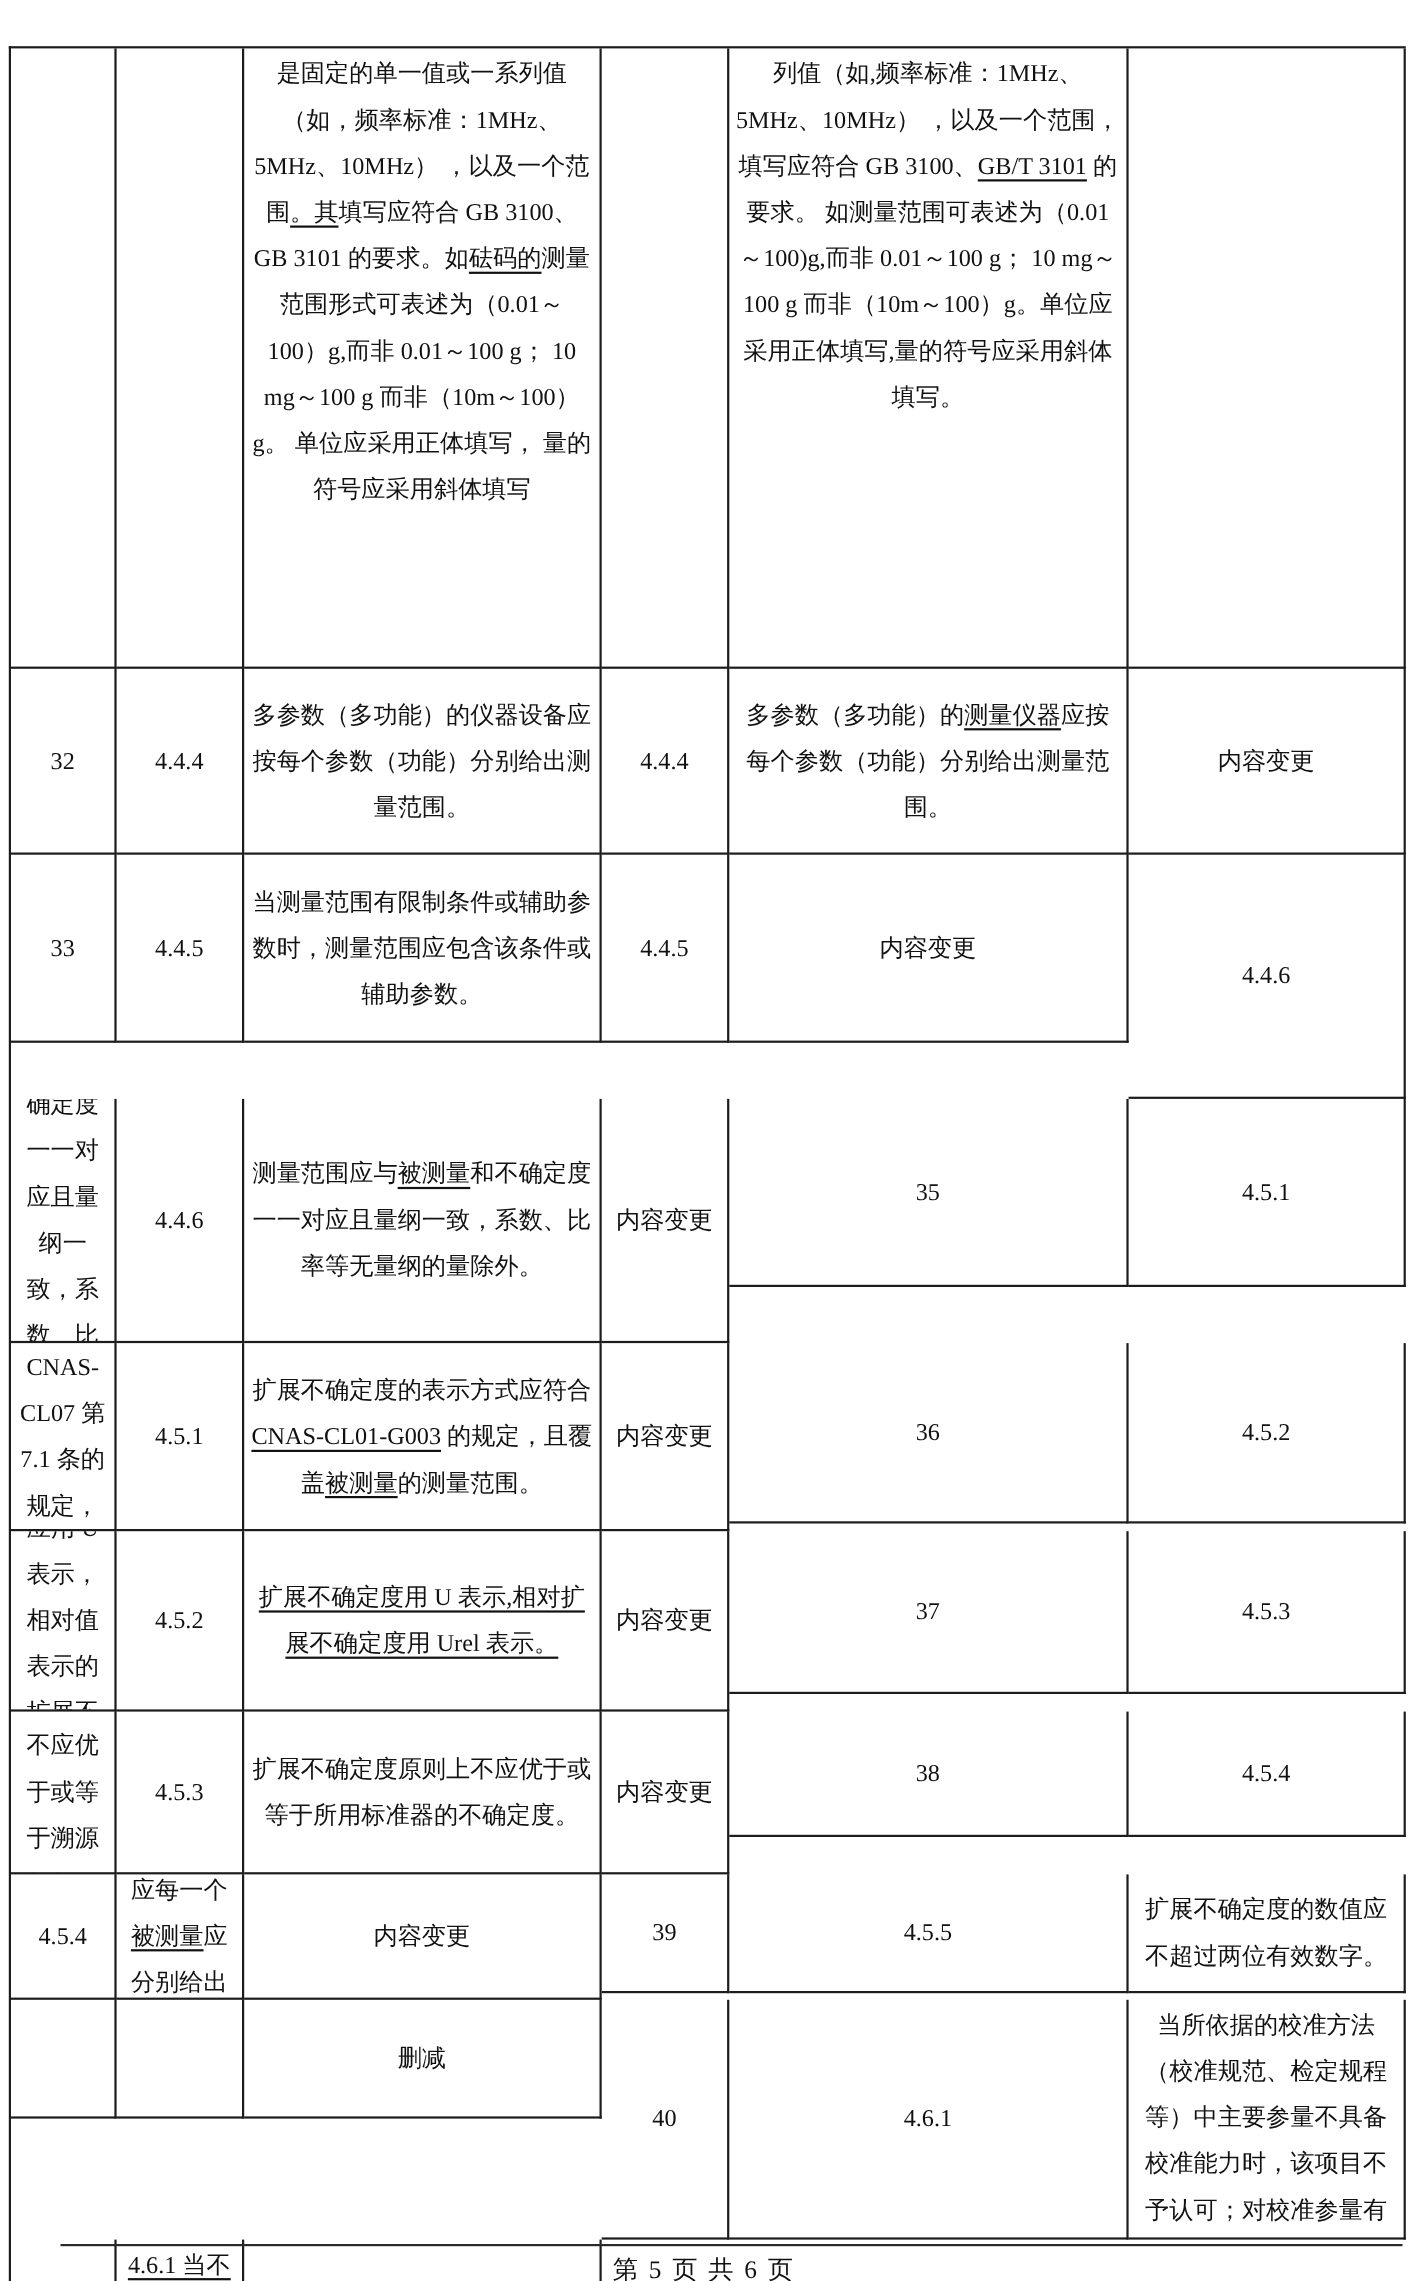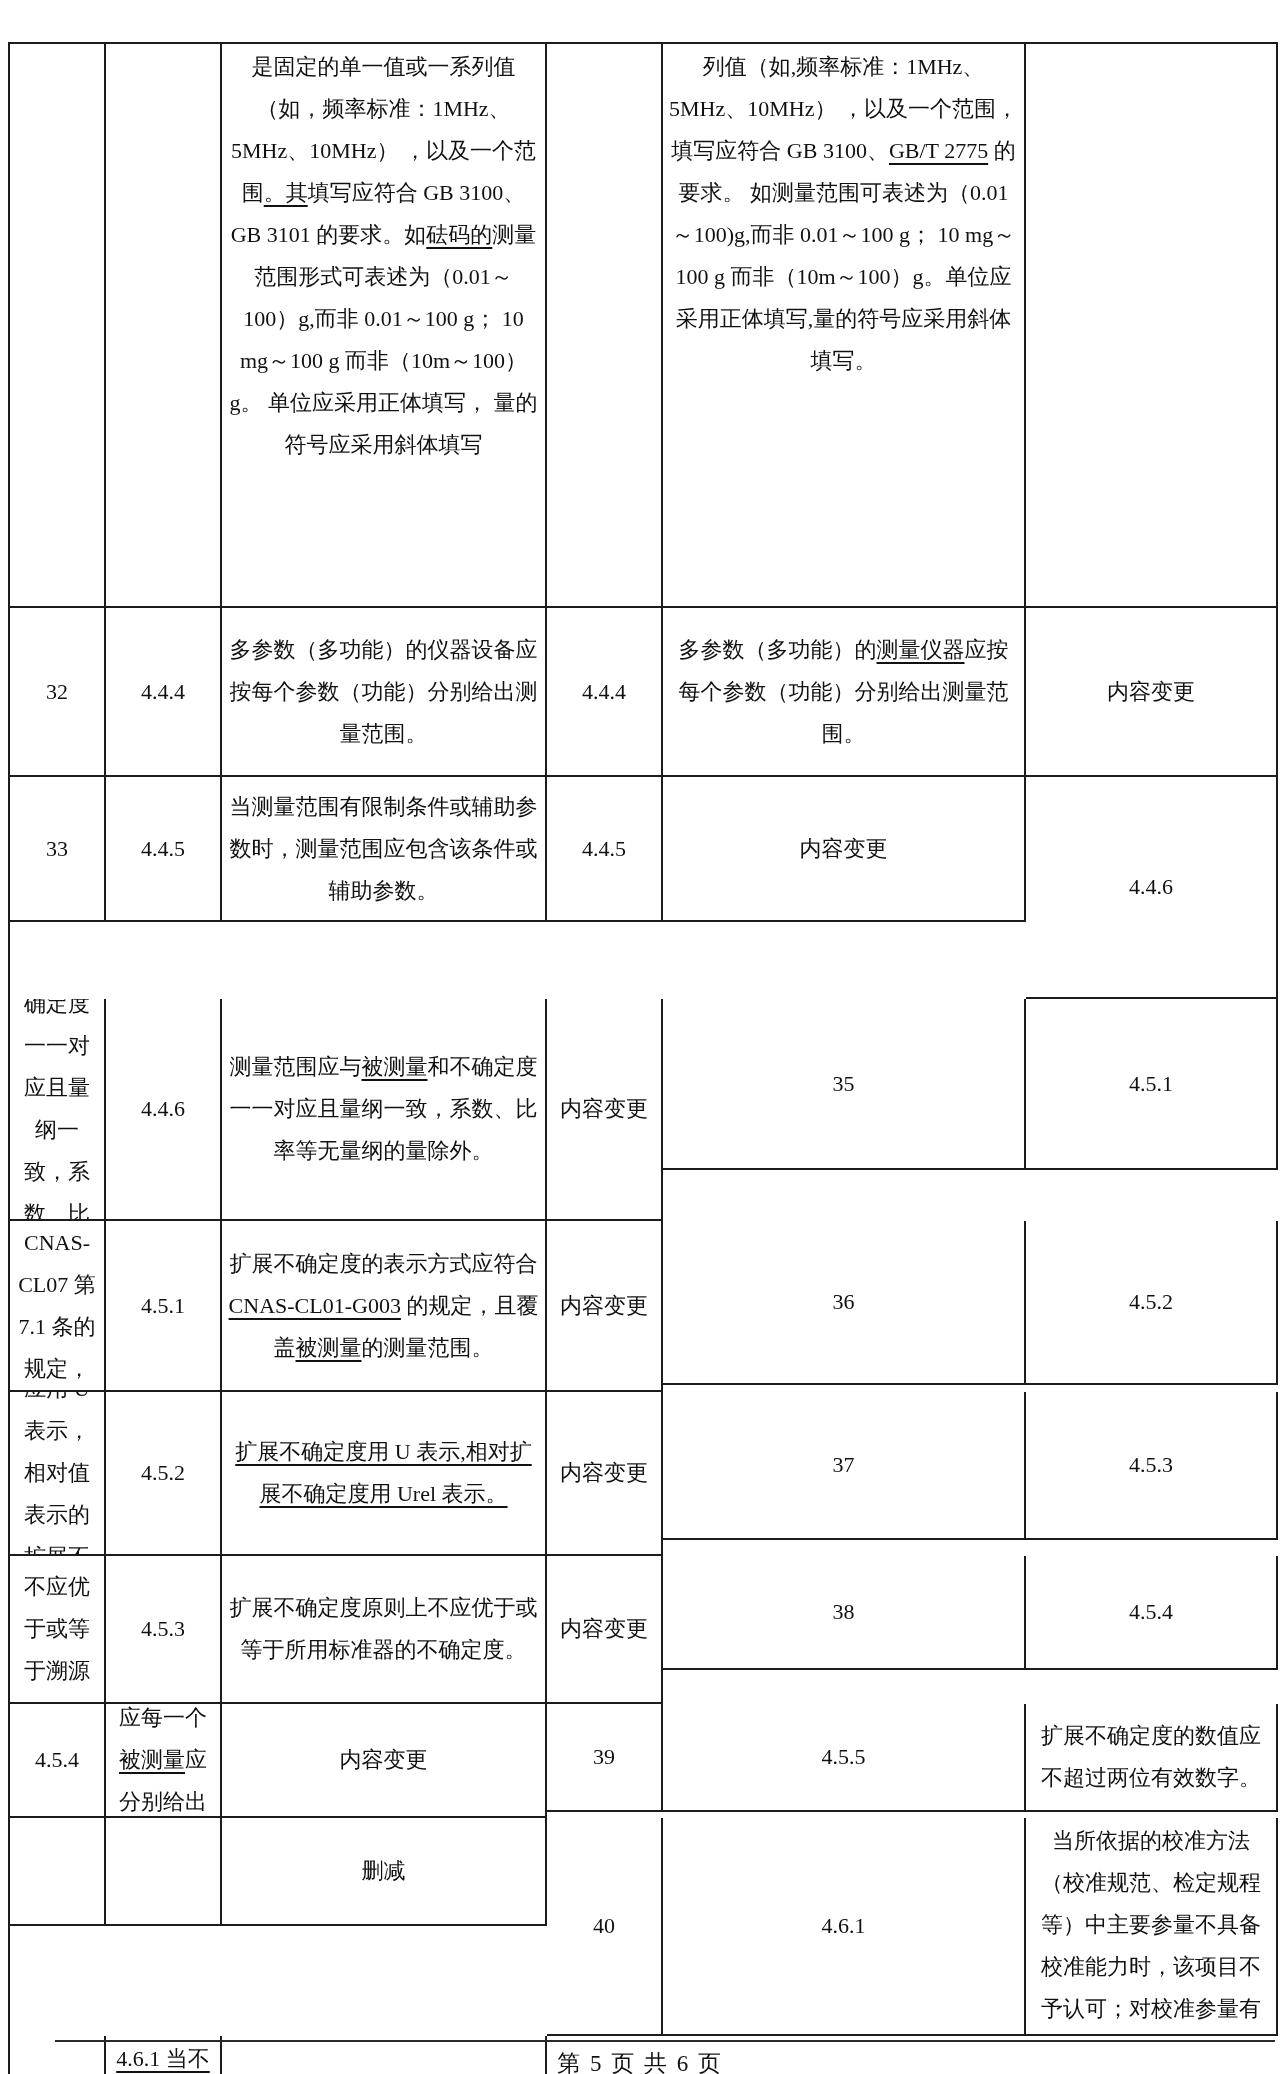--- a/index.html
+++ b/index.html
@@ -39,21 +39,21 @@
   }
   .cell.top{align-items:flex-start;}
   .u{
     text-decoration:underline;
     text-decoration-thickness:2px;
     text-underline-offset:5px;
   }
   
   .r0{height:564px}
   .r1{height:169px}
-  .r2{height:145px}
+  .r2{height:171px}
   .r3{height:222px}
   .r4{height:171px}
   .r5{height:164px}
   .r6{height:148px}
   .r7{height:114px}
   .r8{height:108px}
   .r9{height:218px}
   .footer-divider{
     position:absolute;
     left:55px;top:2040px;
@@ -80,21 +80,21 @@
       <div class="cell r0">
         <div class="txt"></div>
       </div>
       <div class="cell r0 top">
         <div class="txt"><span>是固定的单一值或一系列值（如，频率标准：1MHz、 5MHz、10MHz） ，以及一个范围</span><span class="u">。其</span><span>填写应符合 GB 3100、 GB 3101 的要求。如</span><span class="u">砝码的</span><span>测量范围形式可表述为（0.01～100）g,而非 0.01～100 g； 10 mg～100 g 而非（10m～100） g。 单位应采用正体填写， 量的符号应采用斜体填写</span></div>
       </div>
       <div class="cell r0">
         <div class="txt"></div>
       </div>
       <div class="cell r0 top">
-        <div class="txt"><span>列值（如,频率标准：1MHz、5MHz、10MHz） ，以及一个范围，填写应符合 GB 3100、</span><span class="u">GB/T 2775</span><span> 的要求。 如测量范围可表述为（0.01～100)g,而非 0.01～100 g； 10 mg～100 g 而非（10m～100）g。单位应采用正体填写,量的符号应采用斜体填写。</span></div>
+        <div class="txt"><span>列值（如,频率标准：1MHz、5MHz、10MHz） ，以及一个范围，填写应符合 GB 3100、</span><span class="u">GB/T 3101</span><span> 的要求。 如测量范围可表述为（0.01～100)g,而非 0.01～100 g； 10 mg～100 g 而非（10m～100）g。单位应采用正体填写,量的符号应采用斜体填写。</span></div>
       </div>
       <div class="cell r0">
         <div class="txt"></div>
       </div>
       <div class="cell r1">
         <div class="txt"><span>32</span></div>
       </div>
       <div class="cell r1">
         <div class="txt"><span>4.4.4</span></div>
       </div>

